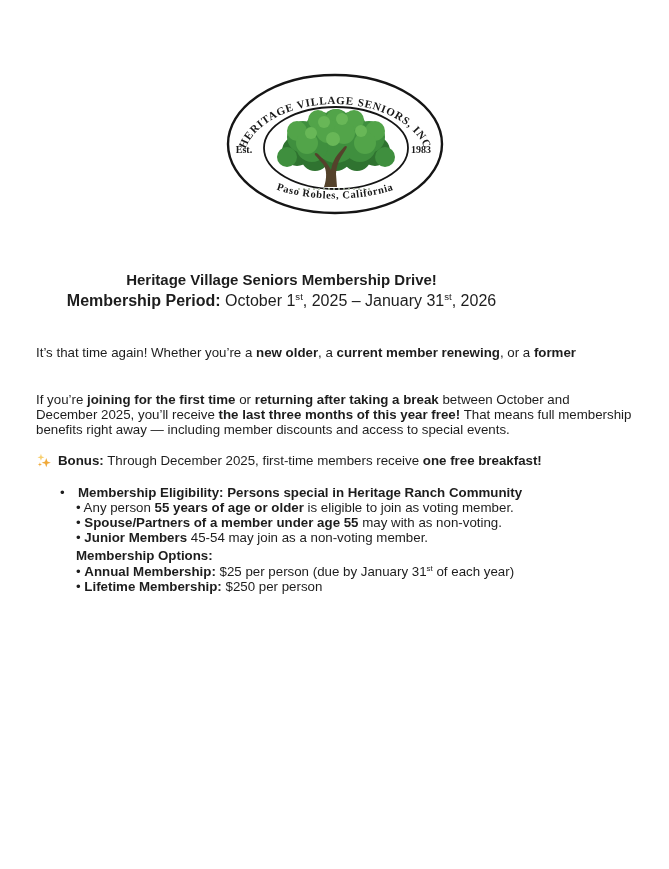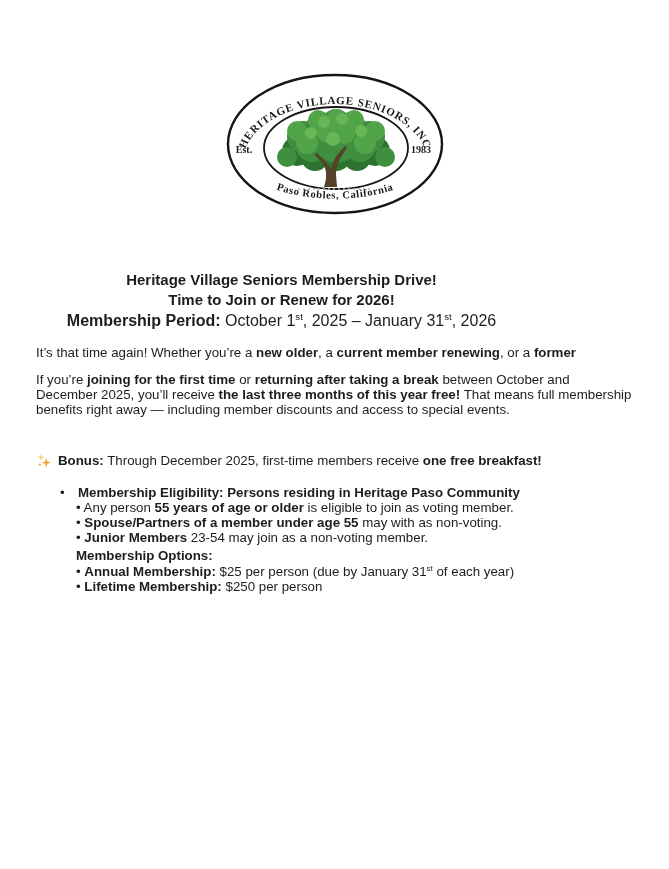--- a/index.html
+++ b/index.html
@@ -19,21 +19,21 @@
   .h12{font-size:15px;font-weight:bold;line-height:20px;white-space:nowrap;}
   .h3{font-size:16px;line-height:21px;white-space:nowrap;}
 
   
   .block{position:absolute;left:36px;width:597px;}
   .line{font-size:13.3px;line-height:15px;white-space:nowrap;}
   .b{font-weight:bold;}
   .sup{font-size:60%;vertical-align:super;line-height:0;}
 
   .intro{top:345px;}
-  .promo{top:372px;}
+  .promo{top:392px;}
 
   .bonus{top:452px;display:flex;align-items:center;}
   .bonus svg{margin-right:5px;flex:0 0 auto;}
 
   .elig{top:485px;}
   .elig-main{padding-left:24px;}
   .elig-marker{display:inline-block;width:18px;}
   .elig-sub{padding-left:40px;}
 
   .options{top:548px;margin-left:40px;}
@@ -99,21 +99,20 @@
       <text class="est-year" x="19" y="80" text-anchor="middle">Est.</text>
       <text class="est-year" x="196" y="80" text-anchor="middle">1983</text>
       <text class="arc-bottom" text-anchor="middle">
         <textPath href="#arcBottom" startOffset="50%">Paso Robles, California</textPath>
       </text>
     </svg>
   </div>
 
   <div class="heading">
     <div class="h12"><span class="b">Heritage Village Seniors Membership Drive!</span></div>
-    <div class="h12"><span class="b">Time to Join or Renew for 2026!</span></div>
     <div class="h3"><span class="b">Membership Period: </span><span>October 1</span><span class="sup">st</span><span>, 2025 – January 31</span><span class="sup">st</span><span>, 2026</span></div>
   </div>
 
   <div class="block intro">
     <div class="line"><span>It’s that time again! Whether you’re a </span><span class="b">new older</span><span>, a </span><span class="b">current member renewing</span><span>, or a </span><span class="b">former</span></div>
   </div>
 
   <div class="block promo">
     <div class="line"><span>If you’re </span><span class="b">joining for the first time</span><span> or </span><span class="b">returning after taking a break</span><span> between October and</span></div>
     <div class="line"><span>December 2025, you’ll receive </span><span class="b">the last three months of this year free!</span><span> That means full membership</span></div>
@@ -124,25 +123,25 @@
     <svg width="17" height="17" viewBox="0 0 24 24">
       <path d="M14.5 8.5 L16.2 13.3 L21 15 L16.2 16.7 L14.5 21.5 L12.8 16.7 L8 15 L12.8 13.3 Z" fill="#f0a93a"></path>
       <path d="M7 2.5 L8.2 6.3 L12 7.5 L8.2 8.7 L7 12.5 L5.8 8.7 L2 7.5 L5.8 6.3 Z" fill="#f8cf6e"></path>
       <path d="M5.5 14.5 L6.2 16.8 L8.5 17.5 L6.2 18.2 L5.5 20.5 L4.8 18.2 L2.5 17.5 L4.8 16.8 Z" fill="#f0a93a"></path>
     </svg>
     <div class="line"><span class="b">Bonus:</span><span> Through December 2025, first-time members receive </span><span class="b">one free breakfast!</span></div>
   </div>
 
   <div class="block elig">
     <div class="line elig-main">
-      <span class="elig-marker">•</span><span><span class="b">Membership Eligibility: Persons residing in Heritage Paso Community</span></span>
+      <span class="elig-marker">•</span><span><span class="b">Membership Eligibility: Persons special in Heritage Ranch Community</span></span>
     </div>
     <div class="line elig-sub"><span>• Any person </span><span class="b">55 years of age or older</span><span> is eligible to join as voting member.</span></div>
     <div class="line elig-sub"><span>• </span><span class="b">Spouse/Partners of a member under age 55</span><span> may with as non-voting.</span></div>
-    <div class="line elig-sub"><span>• </span><span class="b">Junior Members</span><span> 23-54 may join as a non-voting member.</span></div>
+    <div class="line elig-sub"><span>• </span><span class="b">Junior Members</span><span> 45-54 may join as a non-voting member.</span></div>
   </div>
 
   <div class="block options">
     <div class="line"><span class="b">Membership Options:</span></div>
     <div class="line"><span>• </span><span class="b">Annual Membership:</span><span> $25 per person (due by January 31</span><span class="sup">st</span><span> of each year)</span></div>
     <div class="line"><span>• </span><span class="b">Lifetime Membership:</span><span> $250 per person</span></div>
   </div>
 
 </div>
 

